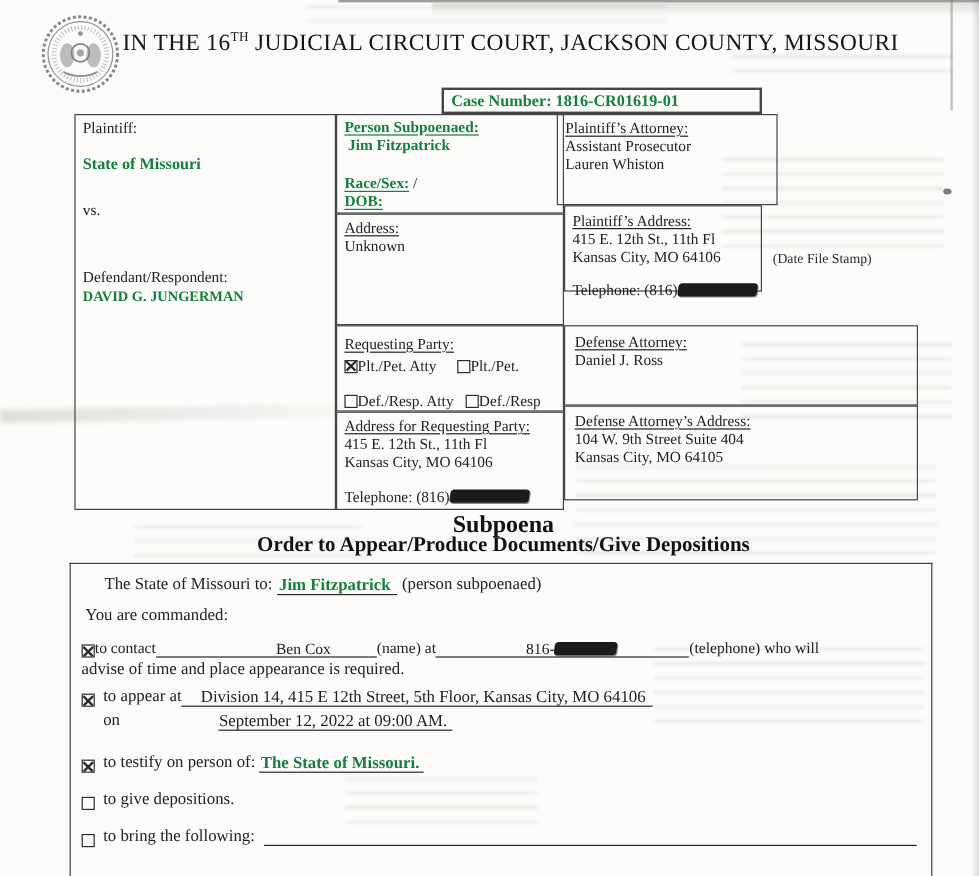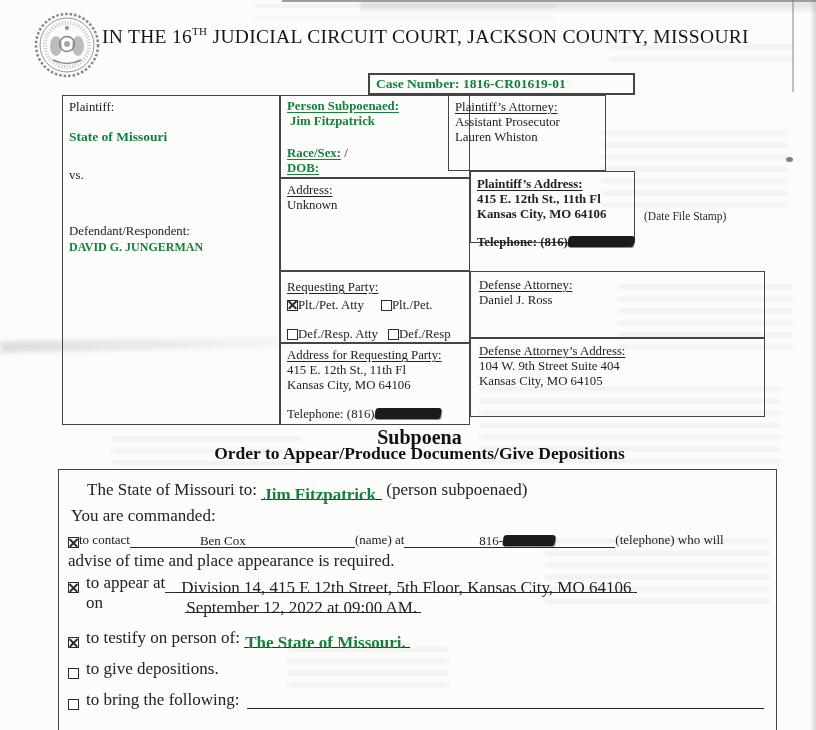--- a/index.html
+++ b/index.html
@@ -22,21 +22,21 @@
   
   .cb{display:inline-block;width:11px;height:11px;border:1.4px solid #2c2c2c;background:#fff;position:relative;vertical-align:-1.5px;box-sizing:border-box;flex:none;}
   .cb.checked::before,.cb.checked::after{content:"";position:absolute;left:-1.5px;top:3.6px;width:11px;height:1.5px;background:#2c2c2c;}
   .cb.checked::before{transform:rotate(45deg);}
   .cb.checked::after{transform:rotate(-45deg);}
   
   .redact{display:inline-block;height:11px;background:#1b1b1b;border-radius:3px;vertical-align:-1px;transform:skewX(-8deg);box-shadow:1px 1px 0 rgba(27,27,27,.5);}
   
   .u{display:inline-block;border-bottom:1.3px solid #2a2a2a;height:15px;box-sizing:border-box;vertical-align:bottom;white-space:nowrap;overflow:visible;}
   
-  .lrow{position:absolute;white-space:nowrap;font-size:17px;display:flex;align-items:flex-end;}
+  .lrow{position:absolute;white-space:nowrap;font-size:14px;display:flex;align-items:flex-end;}
   .titleblock{position:absolute;left:62px;width:715px;text-align:center;color:#111;}
 </style>
 </head>
 <body>
 
 <div class="page">
 
   <div class="topline"></div>
   <div class="topband"></div>
   <div class="rightshadow"></div>
@@ -86,27 +86,27 @@
     <div class="row b" style="top:18px;left:9px;">Jim Fitzpatrick</div>
     <div class="row" style="top:50px;"><span class="lbl b">Race/Sex:</span> <span>/</span></div>
     <div class="row" style="top:65px;"><span class="lbl b">DOB:</span></div>
   </div>
 
   <div class="cell" style="left:280px;top:178px;width:190px;height:93px;">
     <div class="row" style="top:4px;"><span class="lbl">Address:</span></div>
     <div class="row" style="top:19px;">Unknown</div>
   </div>
 
-  <div class="cell" style="left:448px;top:95px;width:158px;height:76px;">
+  <div class="cell" style="left:464px;top:95px;width:184px;height:76px;">
     <div class="row" style="top:4px;"><span class="lbl">Plaintiff’s Attorney:</span></div>
     <div class="row" style="top:19px;">Assistant Prosecutor</div>
     <div class="row" style="top:34px;">Lauren Whiston</div>
   </div>
 
-  <div class="cell" style="left:470px;top:171px;width:165px;height:72px;font-weight:bold;">
+  <div class="cell" style="left:470px;top:171px;width:165px;height:72px;">
     <div class="row" style="top:5px;"><span class="lbl">Plaintiff’s Address:</span></div>
     <div class="row" style="top:20px;">415 E. 12th St., 11th Fl</div>
     <div class="row" style="top:35px;">Kansas City, MO 64106</div>
     <div class="row" style="top:63px;"><span>Telephone: (816)</span><span class="redact" style="width:66px;"></span></div>
   </div>
 
   <div class="abs" style="left:644px;top:210px;font-size:11.5px;color:#2b2b2b;">(Date File Stamp)</div>
 
   <div class="cell" style="left:280px;top:271px;width:190px;height:72px;">
     <div class="row" style="top:8px;"><span class="lbl">Requesting Party:</span></div>
@@ -142,21 +142,21 @@
     <div class="lrow" style="left:28px;top:10px;">
       <span>The State of Missouri to:</span>&nbsp;
       <span class="u b" style="padding:0 6px 0 2px;">Jim Fitzpatrick</span>&nbsp;<span>(person subpoenaed)</span>
     </div>
 
     <div class="lrow" style="left:12px;top:36px;">You are commanded:</div>
 
     <div class="lrow" style="left:9px;top:62px;font-size:13px;">
       <span class="cb checked"></span>
         <span>to contact</span>
-        <span class="u" style="width:225px;padding-left:70px;">Ben Cox</span>
+        <span class="u" style="width:184px;padding-left:100px;">Ben Cox</span>
         <span>(name) at</span>
         <span class="u" style="width:211px;padding-left:75px;"><span>816-</span><span class="redact" style="width:52px;"></span></span>
         <span>(telephone) who will</span>
     </div>
     <div class="lrow" style="left:9px;top:81px;">advise of time and place appearance is required.</div>
 
     <div class="lrow" style="left:9px;top:103px;">
       <span class="cb checked" style="margin-right:7px;"></span>
         <span>to appear at</span>
         <span class="u" style="width:14px;"></span>

